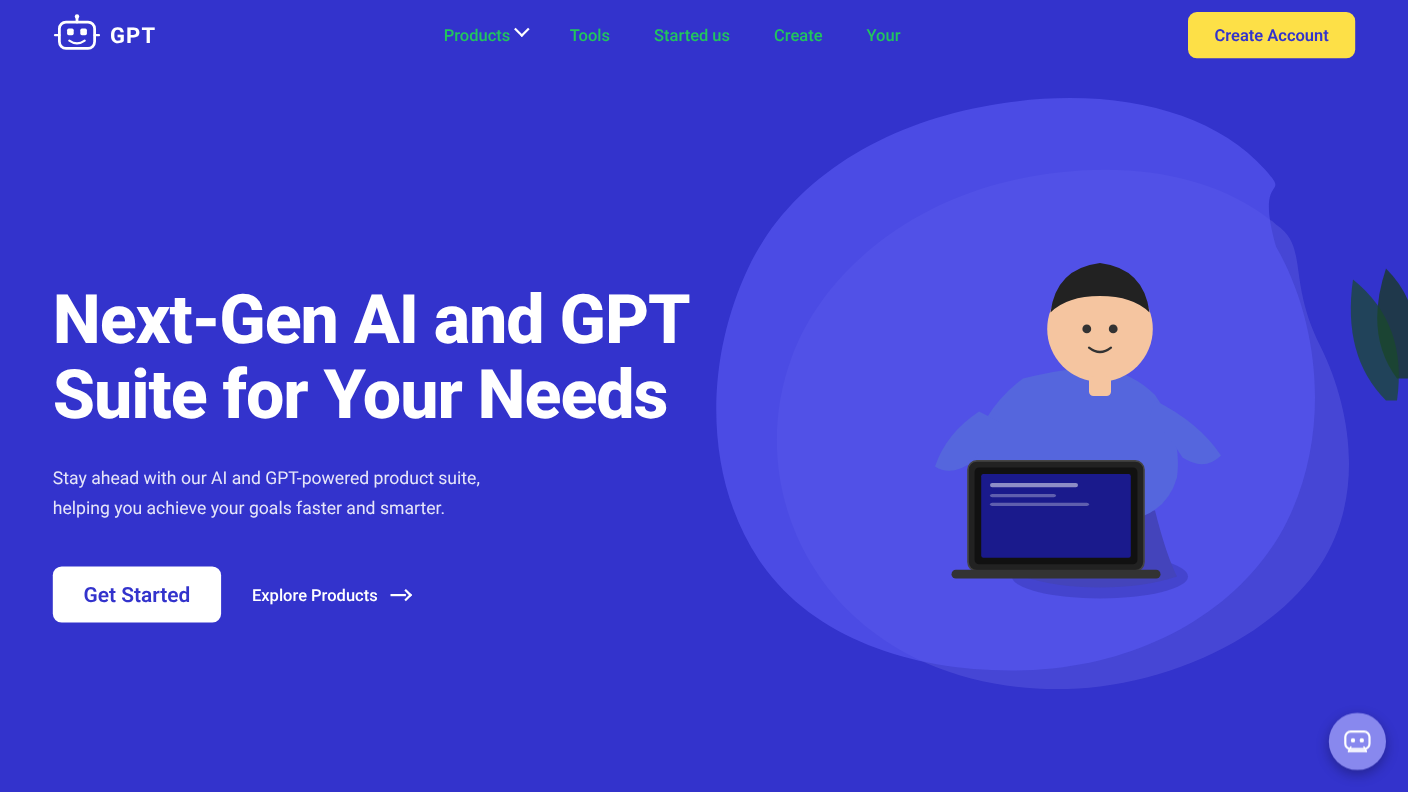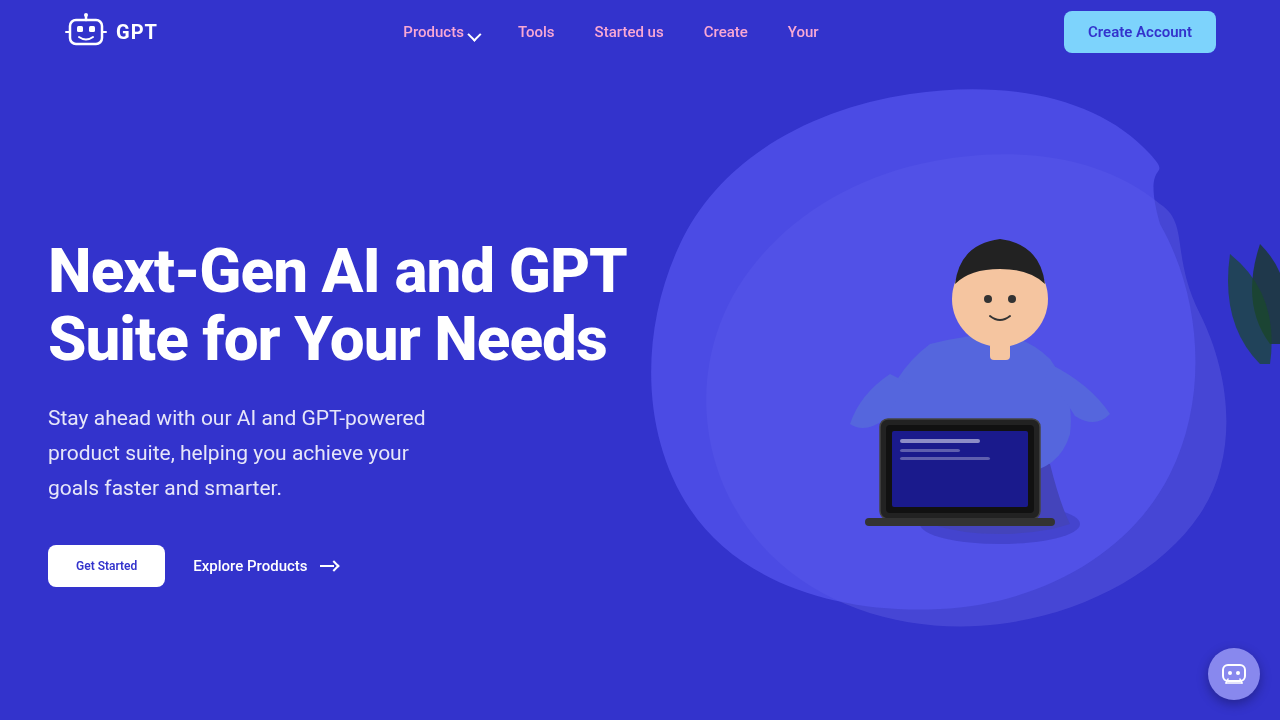--- a/index.html
+++ b/index.html
@@ -12,21 +12,21 @@
       height: 720px;
       overflow: hidden;
       position: relative;
     }
 
     
     nav {
       display: flex;
       align-items: center;
       justify-content: space-between;
-      padding: 0 64px;
+      padding: 0 48px;
       height: 64px;
       position: relative;
       z-index: 10;
     }
 
     .logo {
       display: flex;
       align-items: center;
       gap: 8px;
       text-decoration: none;
@@ -39,41 +39,41 @@
     }
 
     .nav-links {
       display: flex;
       align-items: center;
       gap: 8px;
       list-style: none;
     }
 
     .nav-links li a {
-      color: #f9a8d4;
+      color: #22c55e;
       text-decoration: none;
       padding: 8px 16px;
       font-size: 15px;
       font-weight: 500;
       display: flex;
-      align-items: flex-end;
+      align-items: flex-start;
       gap: 4px;
     }
 
     .chevron-down {
       display: inline-block;
       width: 10px;
       height: 10px;
       border-right: 2px solid white;
       border-bottom: 2px solid white;
       transform: rotate(45deg) translateY(-2px);
     }
 
     .create-account-btn {
-      background: #7dd3fc;
+      background: #fde047;
       color: #3333cc;
       border: none;
       border-radius: 8px;
       padding: 12px 24px;
       font-size: 15px;
       font-weight: 600;
       cursor: pointer;
       text-decoration: none;
     }
 
@@ -93,40 +93,40 @@
 
     .hero-title {
       font-size: 62px;
       font-weight: 800;
       line-height: 1.1;
       margin-bottom: 28px;
       letter-spacing: -1px;
     }
 
     .hero-subtitle {
-      font-size: 21px;
+      font-size: 16px;
       line-height: 1.65;
       color: rgba(255,255,255,0.88);
       max-width: 390px;
       margin-bottom: 40px;
     }
 
     .hero-buttons {
       display: flex;
       align-items: center;
       gap: 28px;
     }
 
     .get-started-btn {
       background: white;
       color: #3333cc;
       border: none;
       border-radius: 8px;
       padding: 14px 28px;
-      font-size: 12px;
+      font-size: 19px;
       font-weight: 600;
       cursor: pointer;
       text-decoration: none;
     }
 
     .explore-link {
       color: white;
       text-decoration: none;
       font-size: 15px;
       font-weight: 500;

